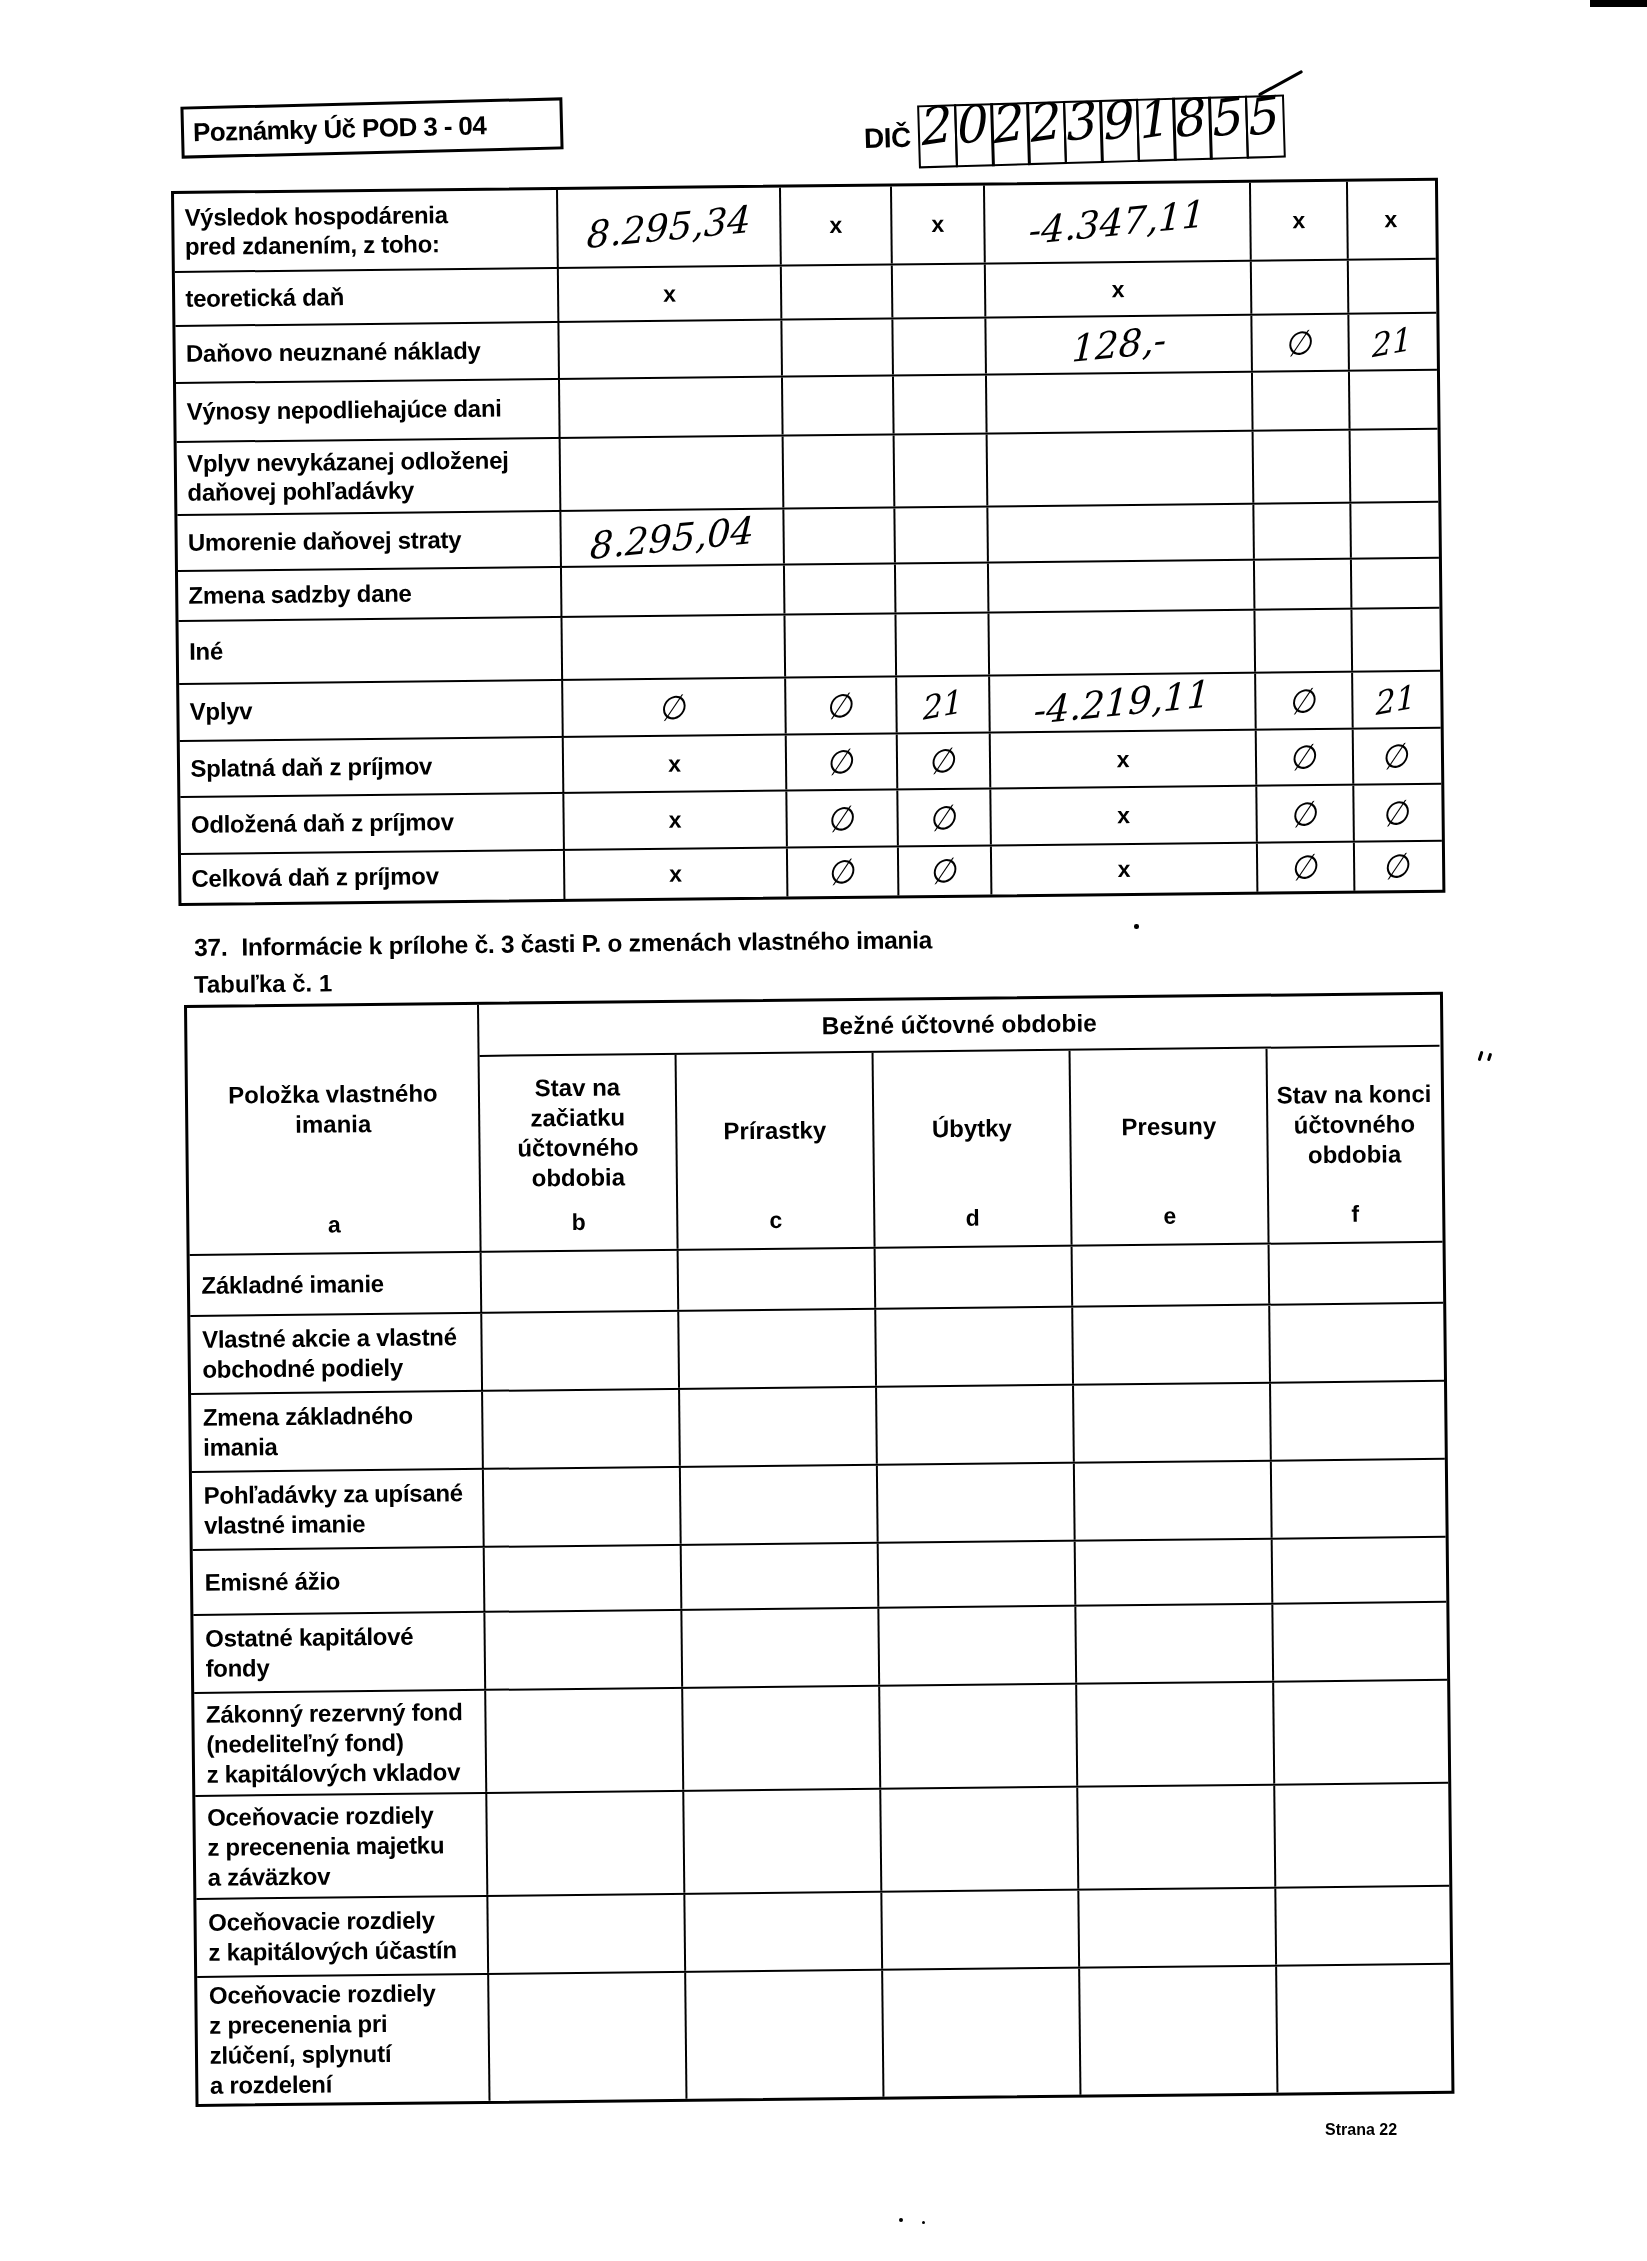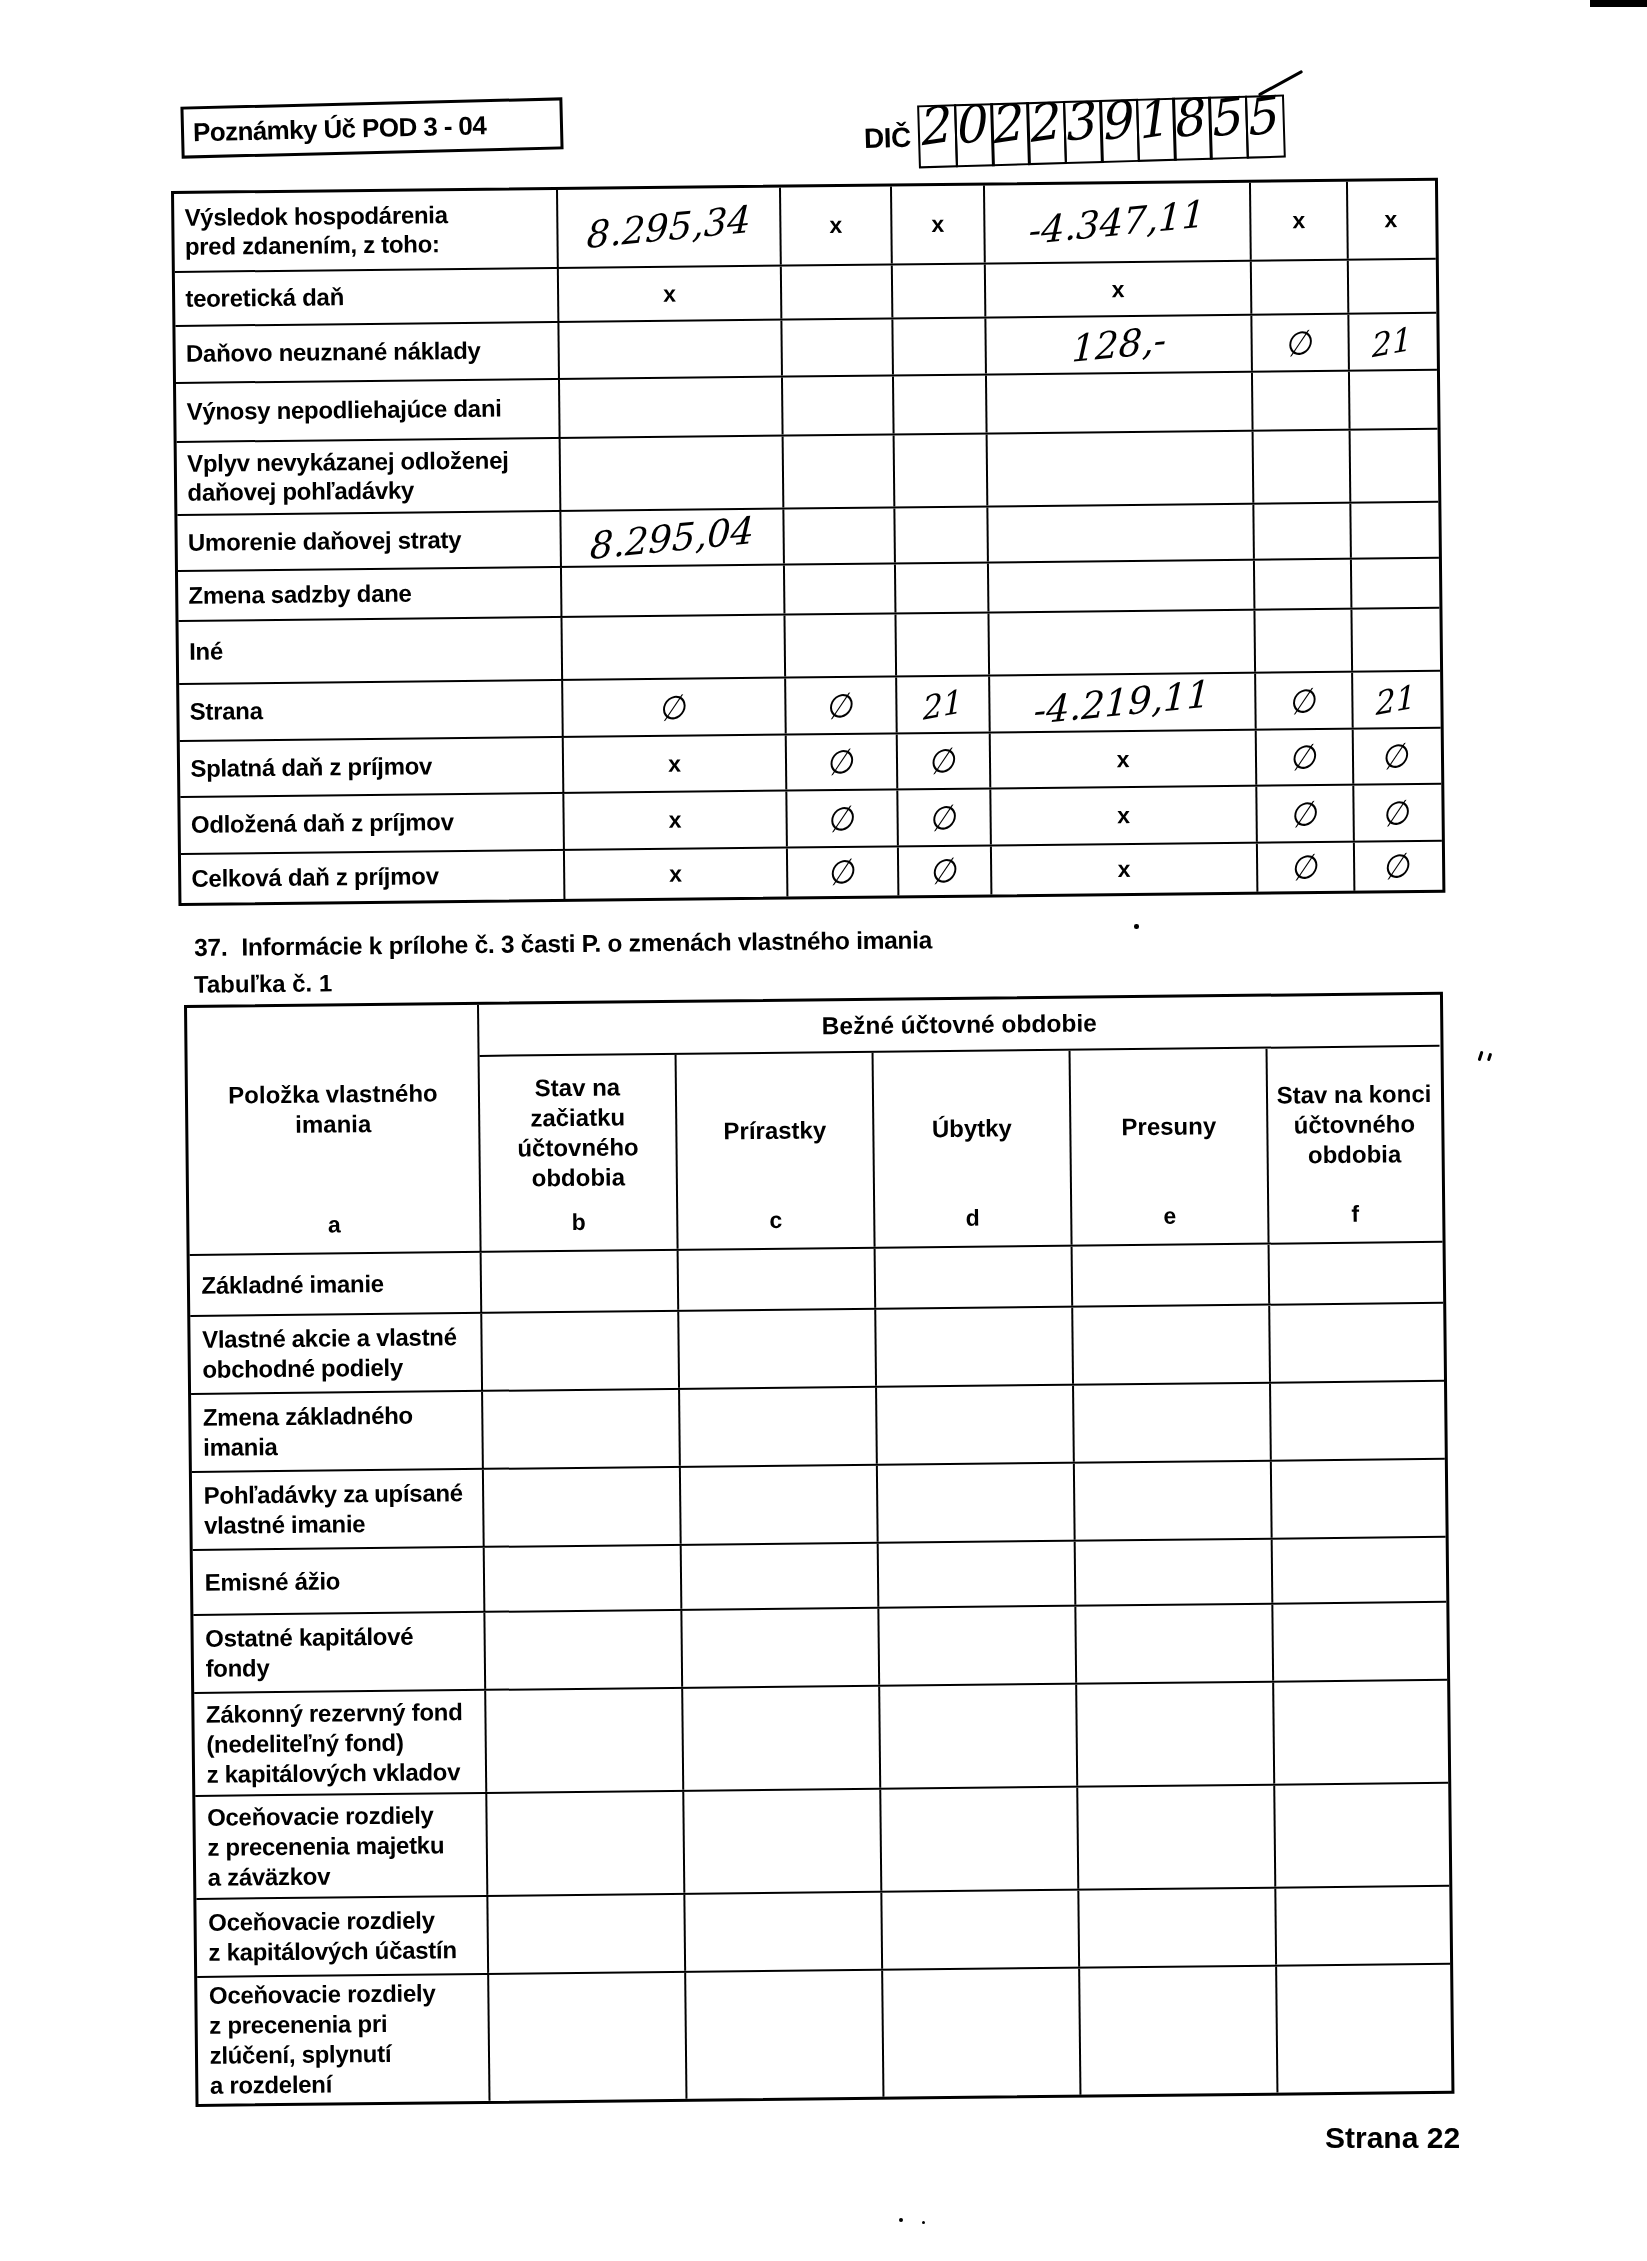--- a/index.html
+++ b/index.html
@@ -68,21 +68,21 @@
   .t2-cols { display:grid; grid-template-columns:197px 197px 197px 197px 172px; height:194px; }
   .t2-colhead { border-right:2.6px solid #000; display:flex; flex-direction:column; align-items:center; }
   .t2-colhead:last-child { border-right:none; }
   .t2-row { display:grid; grid-template-columns:292px 197px 197px 197px 197px 172px; border-bottom:2.6px solid #000; }
   .t2-row:last-child { border-bottom:none; }
   .t2-row > div { border-right:2.6px solid #000; }
   .t2-row > div:last-child { border-right:none; }
   .t2-rlabel { display:flex; align-items:center; padding-left:11.6px; }
   .t2-rlabel span { font-size:24px; font-weight:700; line-height:1.25; letter-spacing:-0.3px; white-space:pre-line; }
 
-  .page-num { position:absolute; left:1325px; top:2121px; font-size:30px; font-weight:700; }
+  .page-num { position:absolute; left:1325px; top:2121px; font-size:16px; font-weight:700; }
 
   
   .bar-tr { position:absolute; left:1590px; top:0; width:57px; height:6.5px; background:#000; }
   .speck  { position:absolute; background:#000; border-radius:50%; }
   .tick   { position:absolute; background:#000; border-radius:1.3px; }
 </style>
 </head>
 <body>
 
 <div class="page">
@@ -337,21 +337,21 @@
     <div>
           <span class="cell-val"></span>
         </div>
     <div>
           <span class="cell-val"></span>
         </div>
   </div>
 
   <div class="t1-row" style="height: 57px;">
     <div class="t1-label">
-          <span class="lbl pre">Strana</span>
+          <span class="lbl pre">Vplyv</span>
         </div>
     <div>
           <span class="cell-val" data-style="hwm">∅</span>
         </div>
     <div>
           <span class="cell-val" data-style="hwm">∅</span>
         </div>
     <div>
           <span class="cell-val" data-style="hwm">21</span>
         </div>

